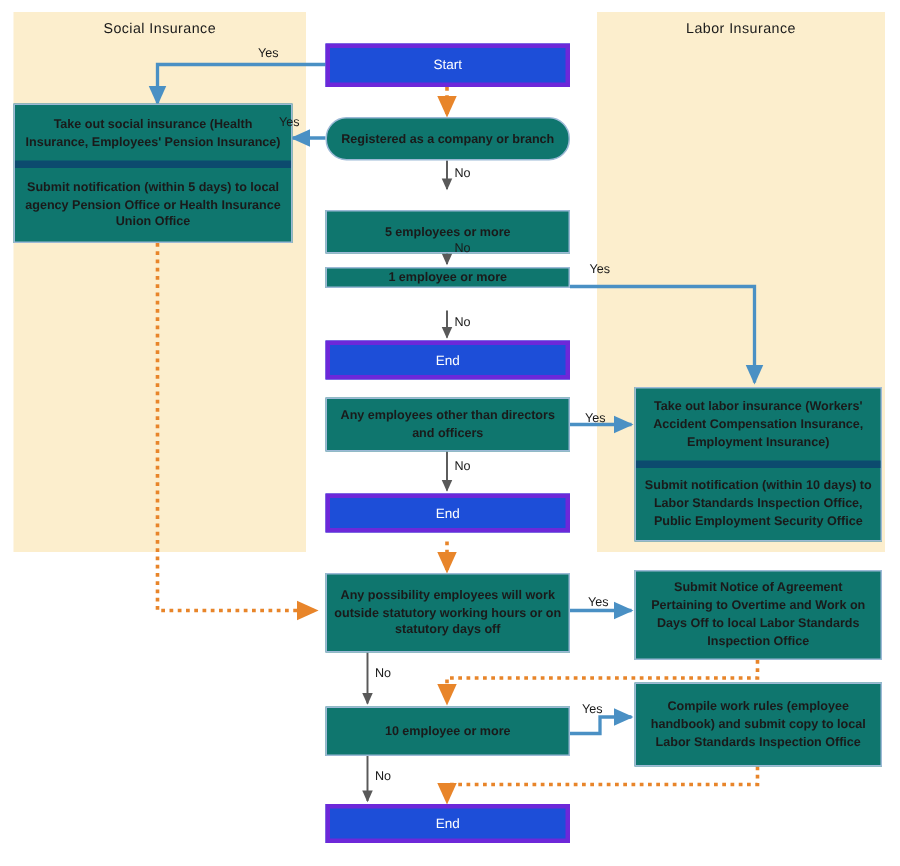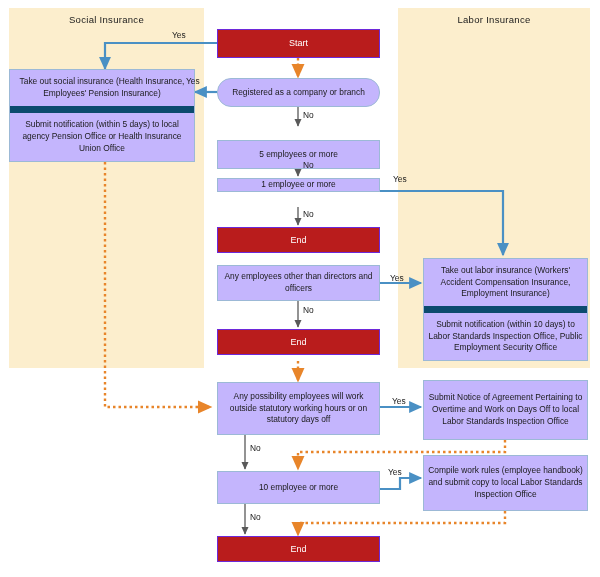--- a/index.html
+++ b/index.html
@@ -34,45 +34,46 @@
     flex-direction: column;
     align-items: center;
     justify-content: center;
     text-align: center;
     font-size: 8.4px;
     line-height: 1.42;
     color: #1a1a1a;
     padding: 2px 4px;
   }
   .node.proc {
-    background: #c4b5fd;
+    background: #0f766e;
     border: 1px solid #9cb9d6;
+    font-weight: bold;
   }
   .node.terminal {
-    background: #b91c1c;
-    border: 1px solid #6d28d9;
+    background: #1d4ed8;
+    border: 3px solid #6d28d9;
     color: #ffffff;
     font-size: 9px;
   }
   .node.stacked {
     padding: 0;
     justify-content: flex-start;
   }
   .node .seg {
     width: 100%;
     box-sizing: border-box;
     display: flex;
     align-items: center;
     justify-content: center;
     text-align: center;
     padding: 3px 4px;
     flex: 1 1 auto;
   }
   .node .seg + .seg {
-    border-top: 7px solid #0c4a6e;
+    border-top: 5px solid #0c4a6e;
   }
   .edge-label {
     position: absolute;
     font-size: 8.4px;
     color: #1a1a1a;
     white-space: nowrap;
   }
   svg.wires {
     position: absolute;
     left: 0;

